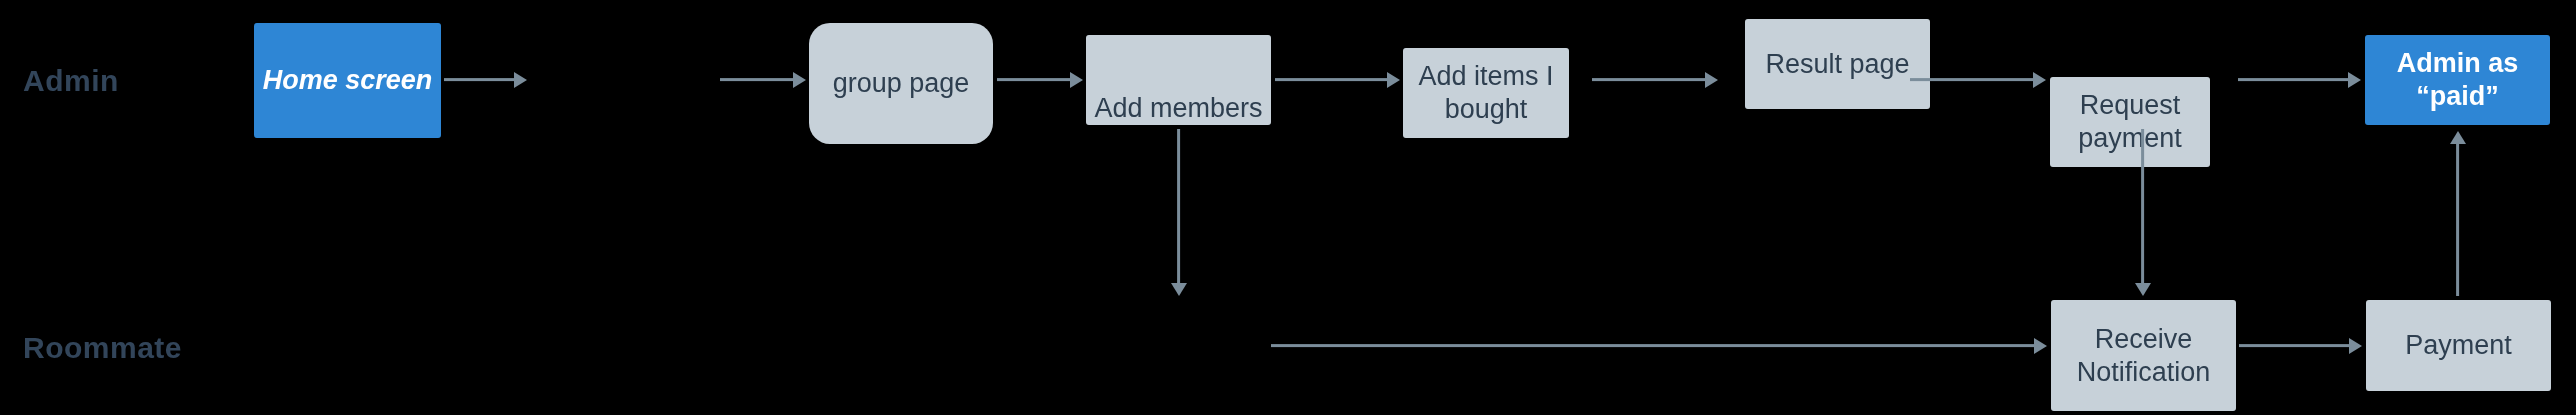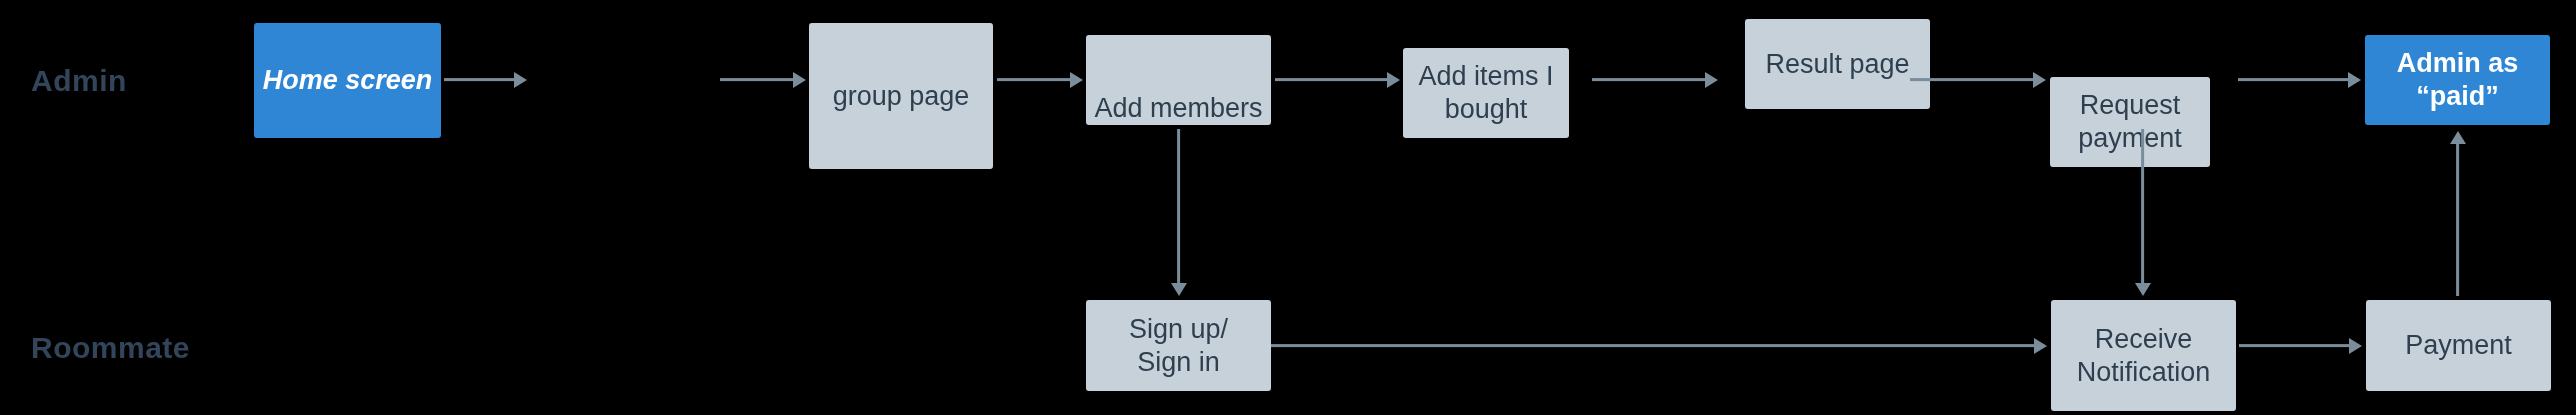--- a/index.html
+++ b/index.html
@@ -19,21 +19,20 @@
     font-family: "Liberation Sans", sans-serif;
     overflow: hidden;
   }
   .lane-label {
     position: absolute;
     left: 23px;
     color: var(--lane);
     font-size: 30px;
     font-weight: 700;
     letter-spacing: 0.5px;
-    margin-left: 8px;
   }
   .node {
     position: absolute;
     display: flex;
     align-items: center;
     justify-content: center;
     border-radius: 2.9px;
     box-sizing: border-box;
   }
   .node-gray { background: var(--gray); }
@@ -85,21 +84,21 @@
 <div id="stage">
 
   <div class="lane-label" style="top: 64px;">Admin</div>
   <div class="lane-label" style="top: 331px;">Roommate</div>
 
   <div class="node node-blue" style="left:254px; top:23px; width:187px; height:115px;font-style:italic;">
     <span class="node-label">Home screen</span>
   </div>
 
 
-  <div class="node node-gray" style="left:809px; top:23px; width:184px; height:146px;">
+  <div class="node node-gray" style="left:809px; top:23px; width:184px; height:121px;border-radius:21px;">
     <span class="node-label">group page</span>
   </div>
 
   <div class="node node-gray" style="left:1086px; top:35px; width:185px; height:90px;align-items:flex-end;">
     <span class="node-label">Add members</span>
   </div>
 
   <div class="node node-gray" style="left:1403px; top:48px; width:166px; height:90px;">
     <span class="node-label">Add items I
 bought</span>
@@ -112,24 +111,20 @@
   <div class="node node-gray" style="left:2050px; top:35px; width:160px; height:90px;margin-top:42px;">
     <span class="node-label">Request
 payment</span>
   </div>
 
   <div class="node node-blue" style="left:2365px; top:35px; width:185px; height:90px;">
     <span class="node-label">Admin as
 “paid”</span>
   </div>
 
-  <div class="node node-gray" style="left:1086px; top:300px; width:185px; height:91px;">
-    <span class="node-label">Sign up/
-Sign in</span>
-  </div>
 
   <div class="node node-gray" style="left:2051px; top:300px; width:185px; height:111px;">
     <span class="node-label">Receive
 Notification</span>
   </div>
 
   <div class="node node-gray" style="left:2366px; top:300px; width:185px; height:91px;">
     <span class="node-label">Payment</span>
   </div>
 

